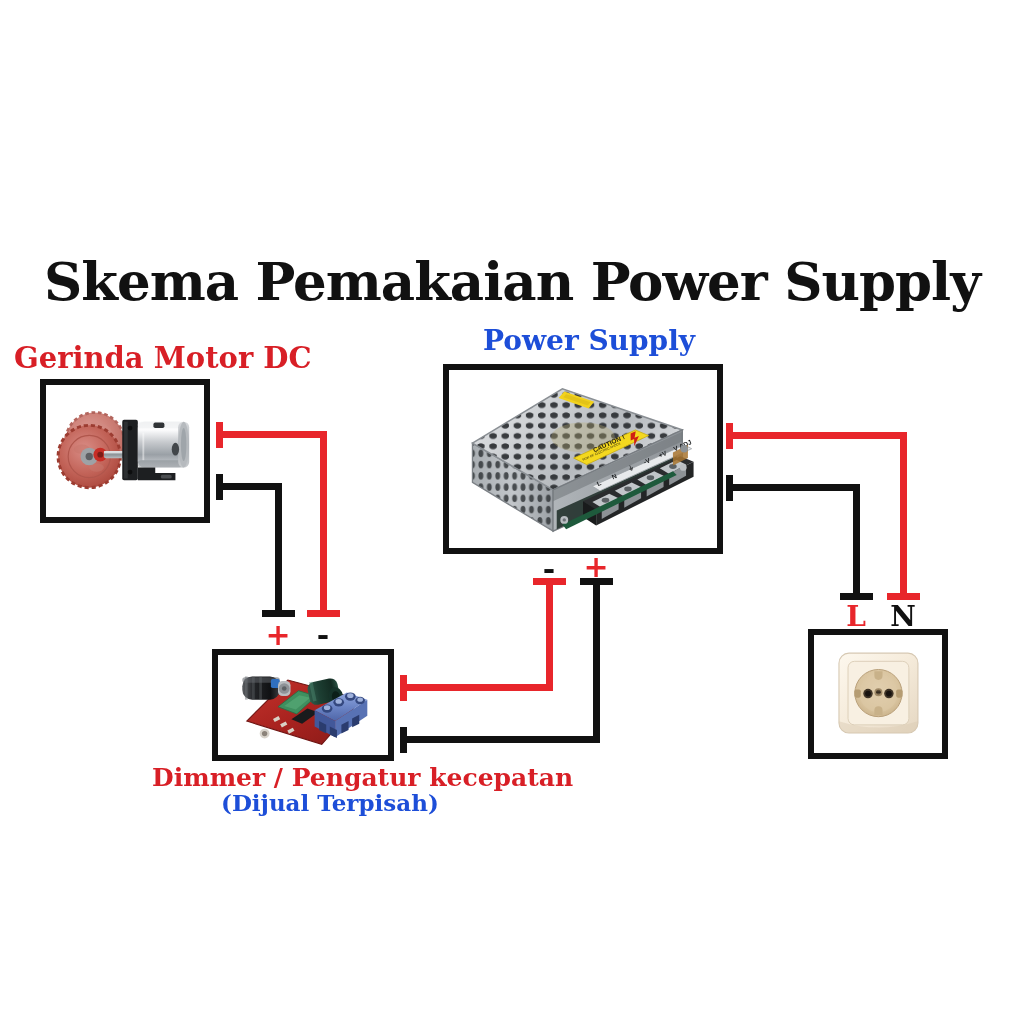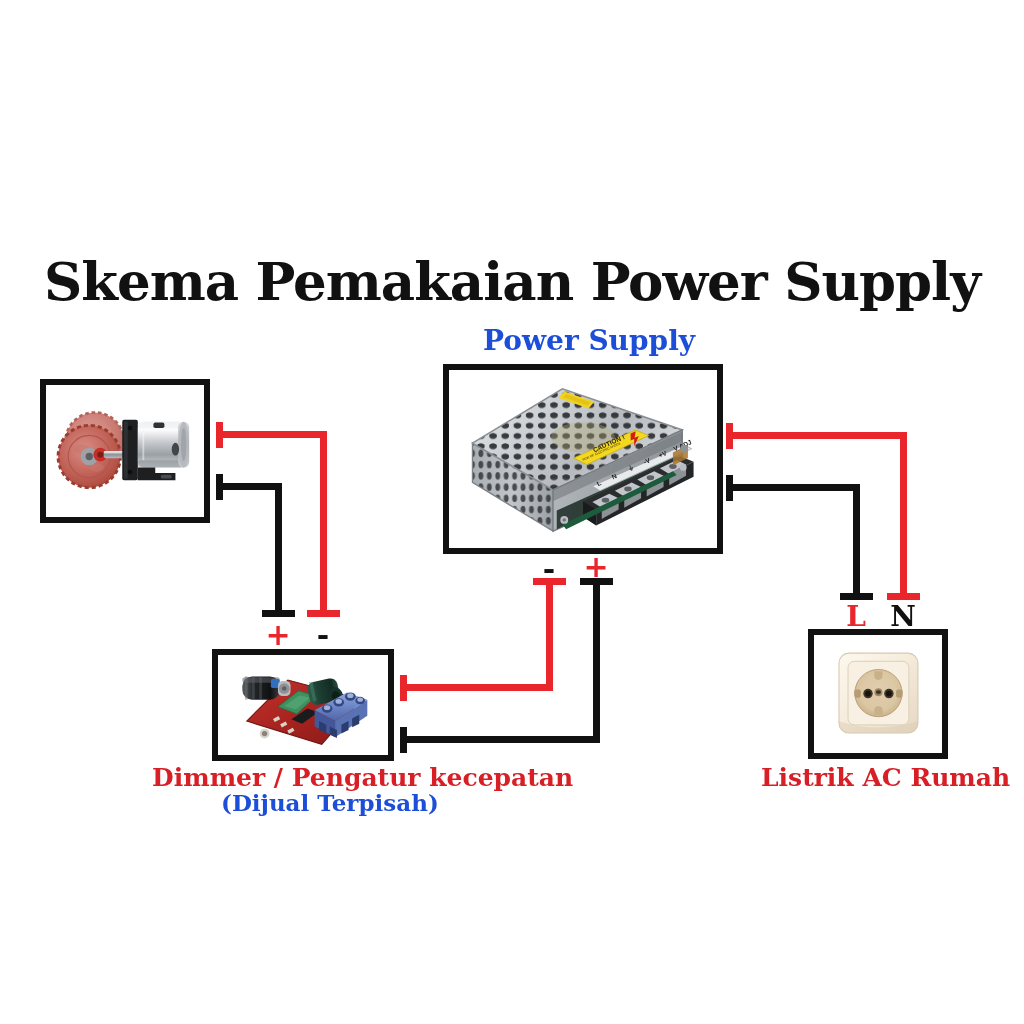--- a/index.html
+++ b/index.html
@@ -96,20 +96,21 @@
   
   .sock-art { position: absolute; left: 0; top: 0; width: 100%; height: 100%; }
 </style>
 </head>
 <body>
 
 <div id="canvas">
 
   <div id="diagram-title">Skema Pemakaian Power Supply</div>
 
+  <div class="caption red" style="left:14px; top:344px; font-size:29px;">Gerinda Motor DC</div>
 
   <div class="component-box" style="left:40px; top:379px; width:170px; height:144px;">
     <svg class="motor-art" viewBox="0 0 170 144">
       <defs>
         <linearGradient id="motorBody" x1="0" y1="0" x2="0" y2="1">
           <stop offset="0" stop-color="#e9eaec"></stop>
           <stop offset="0.18" stop-color="#fcfcfd"></stop>
           <stop offset="0.45" stop-color="#c6c9cd"></stop>
           <stop offset="0.72" stop-color="#9aa0a6"></stop>
           <stop offset="1" stop-color="#d3d6da"></stop>
@@ -464,15 +465,14 @@
       <circle cx="82" cy="64.5" r="3.2" fill="#181310"></circle>
 
       <circle cx="70.5" cy="63" r="4.4" fill="#9e8866"></circle>
       <circle cx="70.5" cy="63" r="2.6" fill="#5c4d38"></circle>
       <rect x="68" y="62.2" width="5" height="1.5" fill="#2e251a"></rect>
 
       <path d="M27 95 q43 14 87 0 v2 a11 11 0 0 1 -11 11 H38 a11 11 0 0 1 -11 -11 Z" fill="#d9c9b1" opacity="0.45"></path>
     </svg>
   </div>
 
-  <div class="caption red" style="left:761px; top:765px; font-size:25px;">Listrik AC Rumah</div>
 
 </div>
 
 </body></html>

